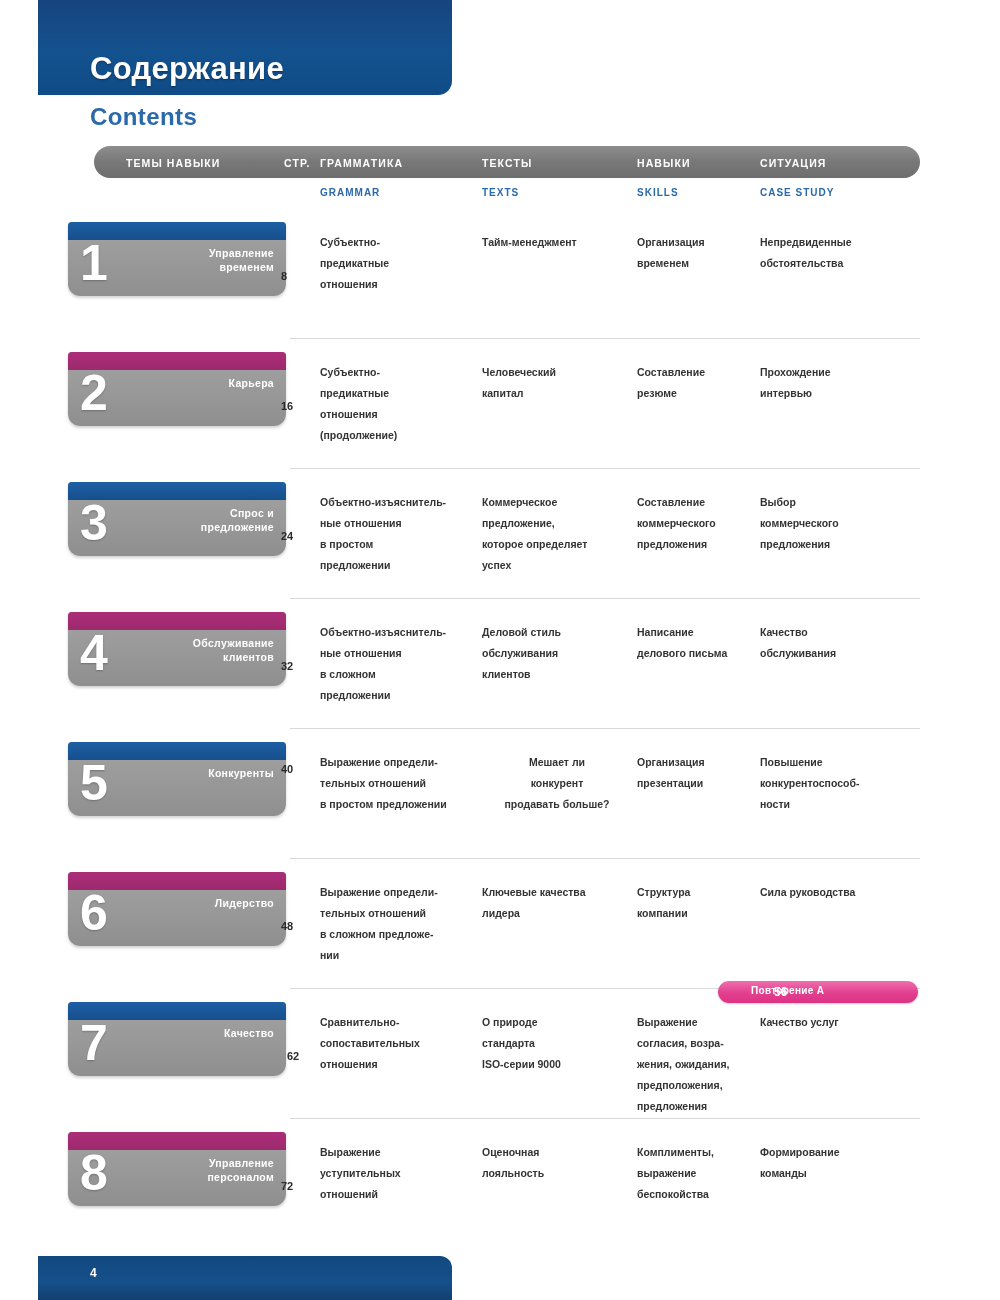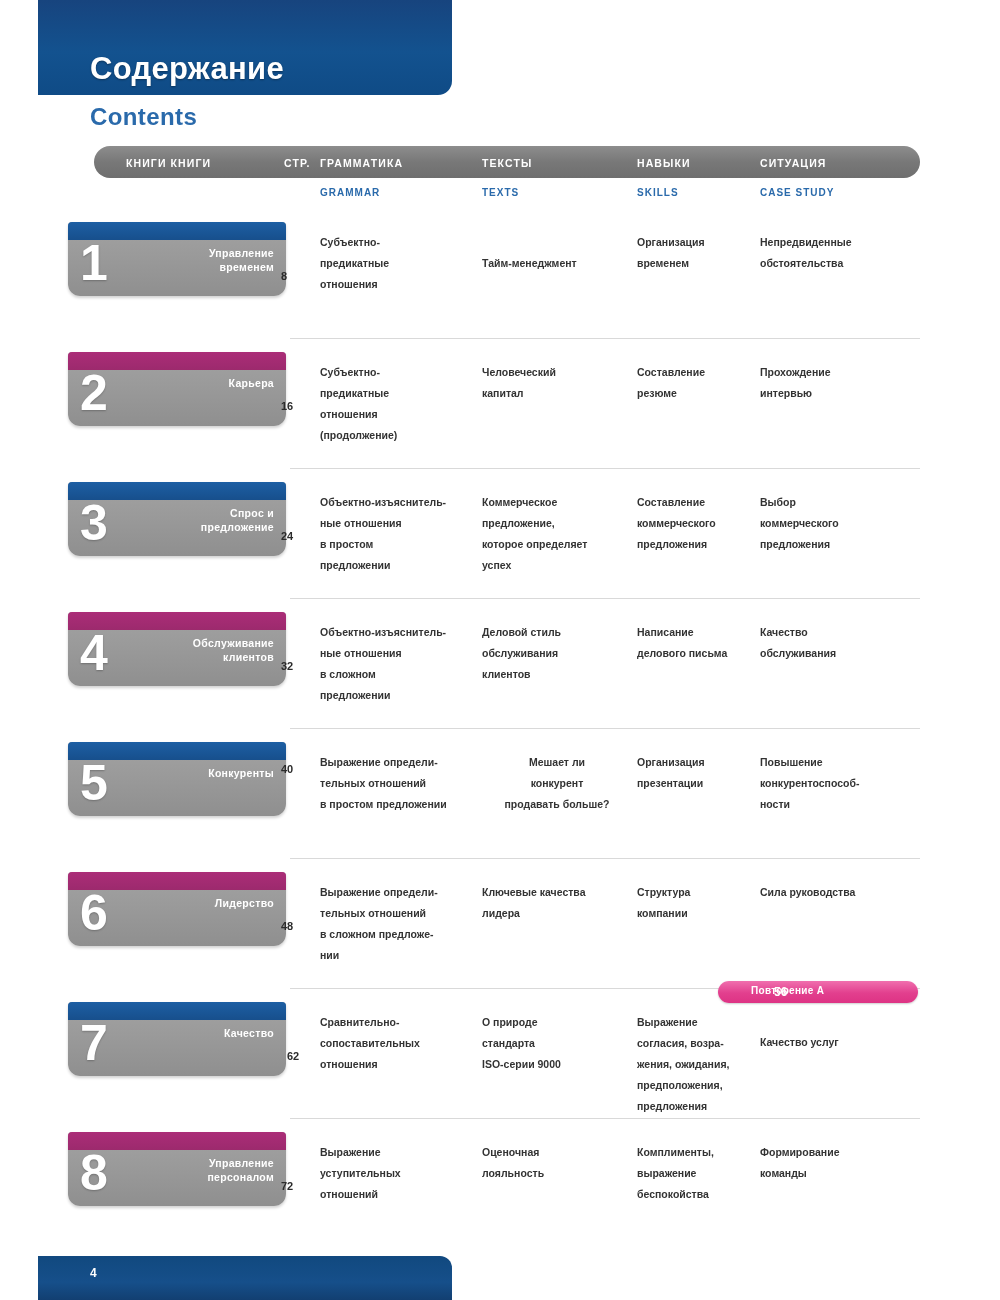--- a/index.html
+++ b/index.html
@@ -123,21 +123,21 @@
 </head>
 <body>
 
 <div class="top-banner">
   <div class="top-banner-title">Содержание</div>
 </div>
 <div class="contents-sub">Contents</div>
 
 <div class="hdr-pill"></div>
 
-<div class="hdr-label c-theme">КНИГИ КНИГИ</div>
+<div class="hdr-label c-theme">ТЕМЫ НАВЫКИ</div>
 <div class="hdr-label c-page">СТР.</div>
 <div class="hdr-label c-gram">ГРАММАТИКА</div>
 <div class="hdr-label c-text">ТЕКСТЫ</div>
 <div class="hdr-label c-skill">НАВЫКИ</div>
 <div class="hdr-label c-case">СИТУАЦИЯ</div>
 
 <div class="sub-label c-gram">GRAMMAR</div>
 <div class="sub-label c-text">TEXTS</div>
 <div class="sub-label c-skill">SKILLS</div>
 <div class="sub-label c-case">CASE STUDY</div>
@@ -146,21 +146,21 @@
     <div class="unit-tab" style="top: 222px;">
       <div class="unit-stripe stripe-blue"></div>
       <div class="unit-num">1</div>
       <div class="unit-theme" style="white-space: pre-line;">Управление
 временем</div>
     </div>
     <div class="page-num" style="top: 270px;">8</div>
     <div class="cell gram" style="top: 232px;">Субъектно-
 предикатные
 отношения</div>
-    <div class="cell text" style="top: 232px; margin-top: 21px;">Тайм-менеджмент</div>
+    <div class="cell text" style="top: 232px;">Тайм-менеджмент</div>
     <div class="cell skill" style="top: 232px;">Организация
 временем</div>
     <div class="cell case" style="top: 232px;">Непредвиденные
 обстоятельства</div>
     <div class="row-sep" style="top: 338px;"></div>
     <div class="unit-tab" style="top: 352px;">
       <div class="unit-stripe stripe-magenta"></div>
       <div class="unit-num">2</div>
       <div class="unit-theme" style="white-space: pre-line;">Карьера</div>
     </div>
@@ -261,21 +261,21 @@
 сопоставительных
 отношения</div>
     <div class="cell text" style="top: 1012px;">О природе
 стандарта
 ISO-серии 9000</div>
     <div class="cell skill" style="top: 1012px;">Выражение
 согласия, возра-
 жения, ожидания,
 предположения,
 предложения</div>
-    <div class="cell case" style="top: 1012px; margin-top: 20px;">Качество услуг</div>
+    <div class="cell case" style="top: 1012px;">Качество услуг</div>
     <div class="row-sep" style="top: 1118px;"></div>
     <div class="unit-tab" style="top: 1132px;">
       <div class="unit-stripe stripe-magenta"></div>
       <div class="unit-num">8</div>
       <div class="unit-theme" style="white-space: pre-line;">Управление
 персоналом</div>
     </div>
     <div class="page-num" style="top: 1180px;">72</div>
     <div class="cell gram" style="top: 1142px;">Выражение
 уступительных

